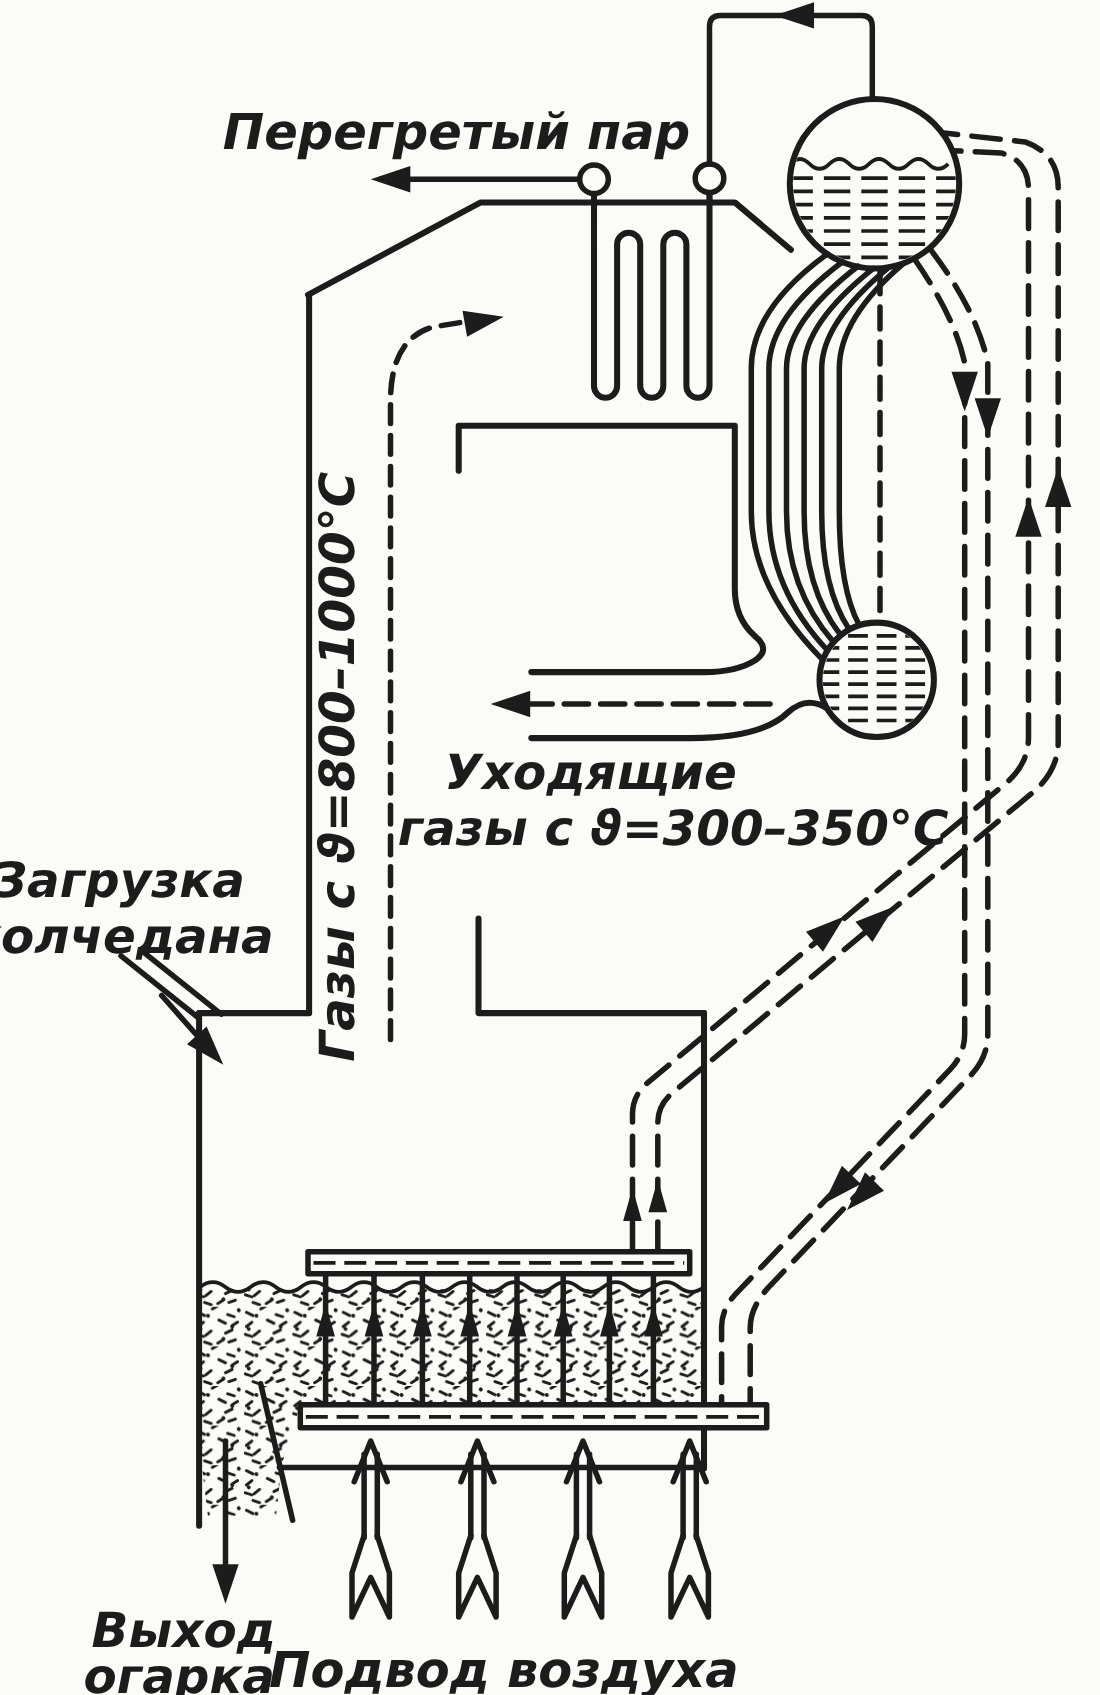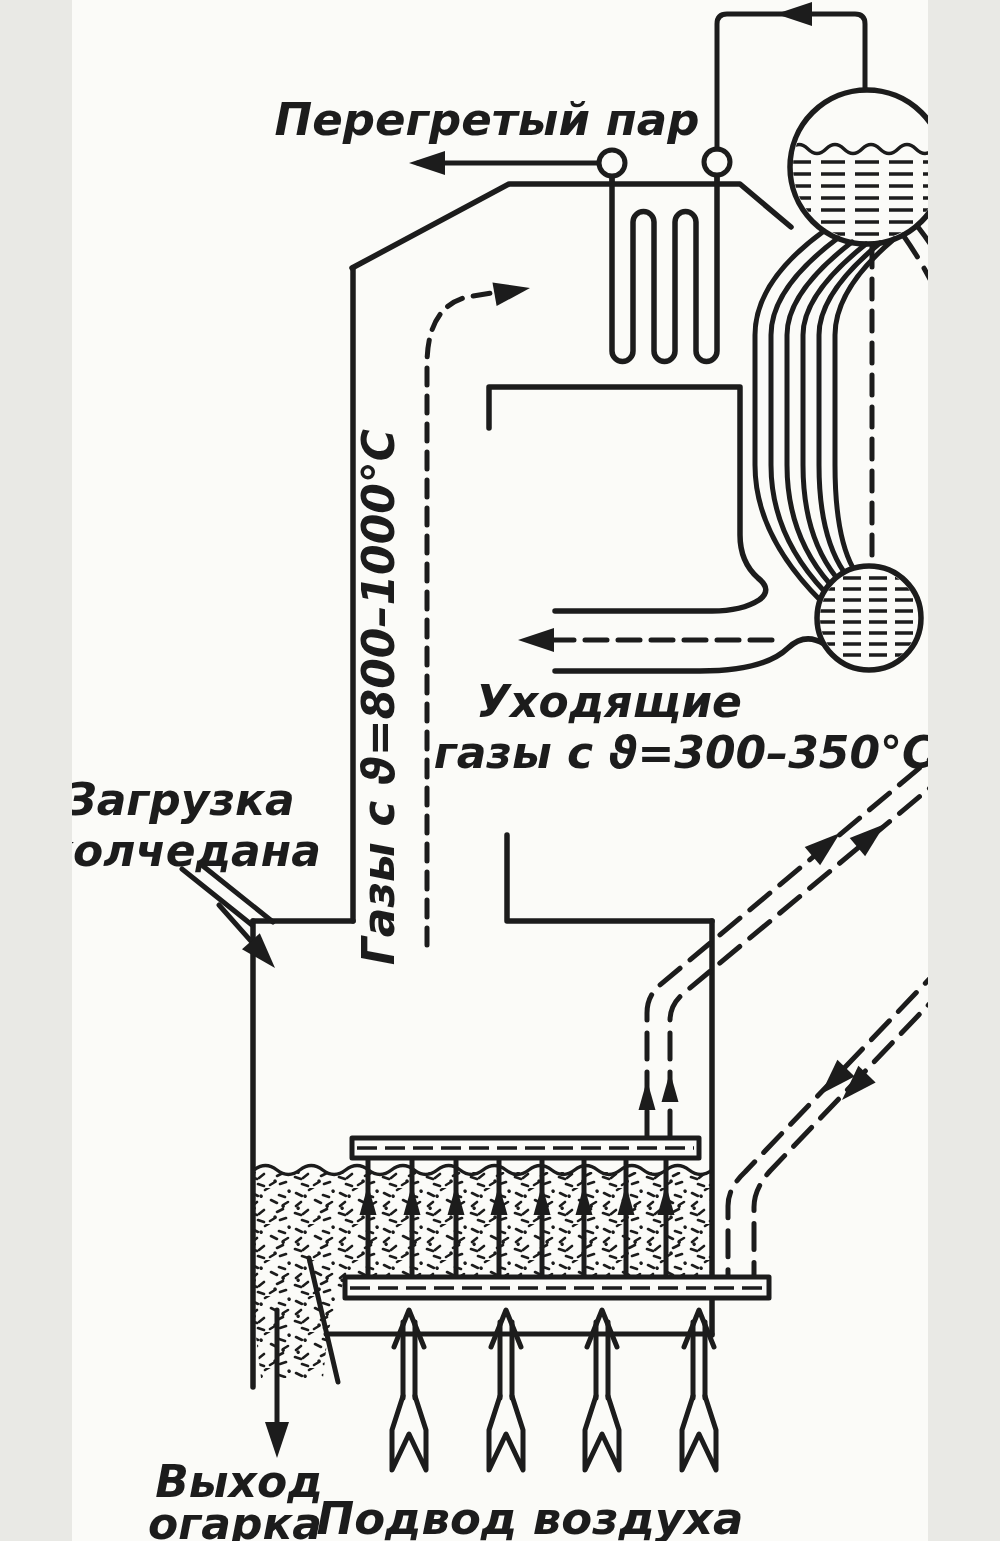--- a/index.html
+++ b/index.html
@@ -1,16 +1,16 @@
 <!DOCTYPE html>
 <html><head>
 <meta charset="utf-8">
 <style>
   html,body{margin:0;padding:0;background:#e9e9e5;}
-  .page{position:relative;width:856px;height:1541px;background:#fbfbf8;margin:0 auto;overflow:hidden;}
+  .page{position:relative;width:1000px;height:1541px;background:#fbfbf8;margin:0 auto;overflow:hidden;}
   svg{position:absolute;inset:0;display:block;}
   .ln{stroke:#1c1c1c;fill:none;stroke-width:5;stroke-linecap:round;stroke-linejoin:round;}
   .thick{stroke-width:5.5;}
   .thin{stroke-width:3;}
   .hatch{stroke:#1c1c1c;stroke-width:3.4;fill:none;}
   .fillink{fill:#1c1c1c;stroke:none;}
   .white{fill:#fbfbf8;}
   text{font-family:"DejaVu Sans","Liberation Sans",sans-serif;font-style:italic;font-weight:bold;fill:#1c1c1c;}
   .t44{font-size:44px;}
   .t45{font-size:45px;}

